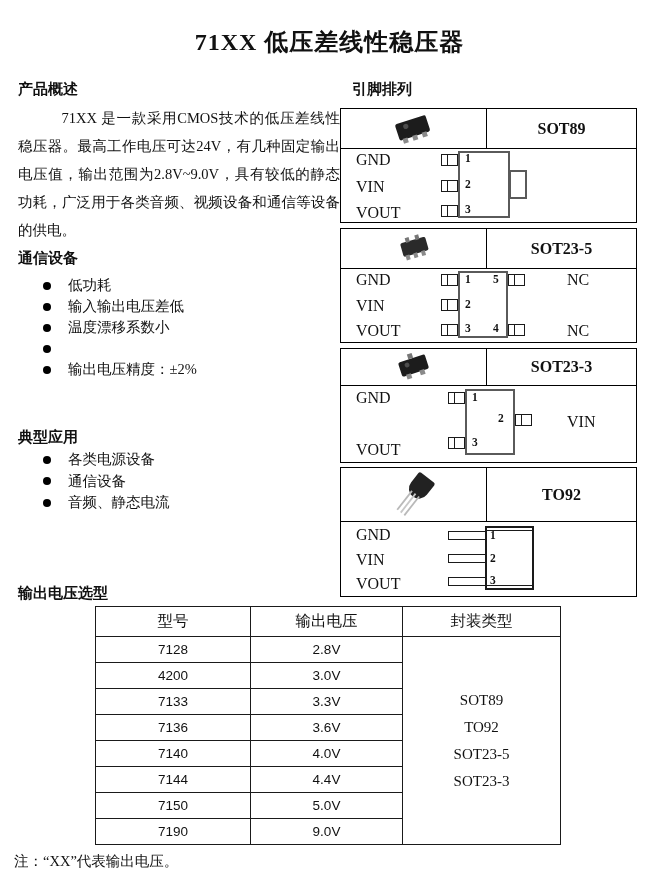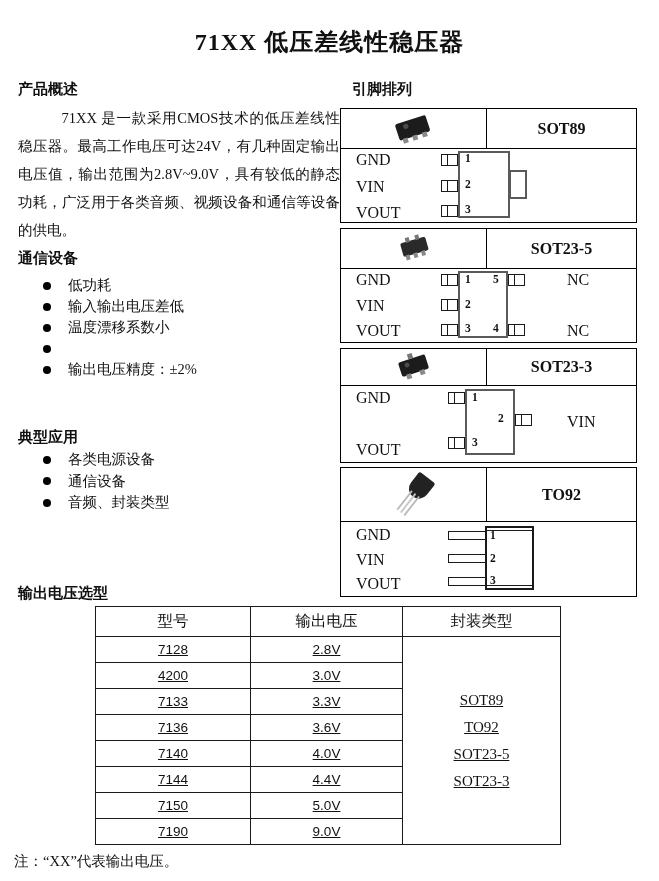--- a/index.html
+++ b/index.html
@@ -43,21 +43,21 @@
   .brect.dbl::before, .brect.dbl::after { content:''; position:absolute; left:0; right:0; border-top:1.5px solid #1a1a1a; }
   .brect.dbl::before { top:2px; }
   .brect.dbl::after { bottom:2px; }
   .tab { position:absolute; border:2px solid #5a5a5a; background:#fff; }
   .pnum { position:absolute; font-size:11.5px; font-weight:bold; z-index:2; }
 
   
   table.vtable { position:absolute; left:95px; top:606px; border-collapse:collapse; background:#fff;padding-left:36px; }
   .vtable th, .vtable td { border:1.3px solid #1a1a1a; text-align:center; }
   .vtable th { height:30px; font-size:15.5px; font-weight:normal; }
-  .vtable td { height:26px; font-family:"Liberation Sans","DejaVu Sans",sans-serif; font-size:13.5px;text-decoration:underline; }
+  .vtable td { height:26px; font-family:"Liberation Sans","DejaVu Sans",sans-serif; font-size:13.5px; }
   .vtable .c1 { width:155px; }
   .vtable .c2 { width:152px; }
   .vtable .c3 { width:158px; }
   .vtable td.pkgcell { font-family:"Liberation Serif","DejaVu Sans",serif;
     font-size:15px; line-height:27px; vertical-align:middle; }
   .note { position:absolute; left:14px; top:852px; font-size:14.5px; }
 </style>
 </head>
 <body>
 
@@ -96,21 +96,21 @@
     <div class="li app">
         <span class="dot"></span>
         <span>各类电源设备</span>
       </div>
     <div class="li app">
         <span class="dot"></span>
         <span>通信设备</span>
       </div>
     <div class="li app">
         <span class="dot"></span>
-        <span>音频、封装类型</span>
+        <span>音频、静态电流</span>
       </div>
   </div>
 
   <div class="h" style="left:352px;top:80px;">引脚排列</div>
 
   <div class="panel" style="top:108px;height:115px;">
     <div class="p-head">
       <div class="p-photo">
         <svg width="62" height="38" viewBox="0 0 62 38">
           <g transform="rotate(-18 31 19)">

